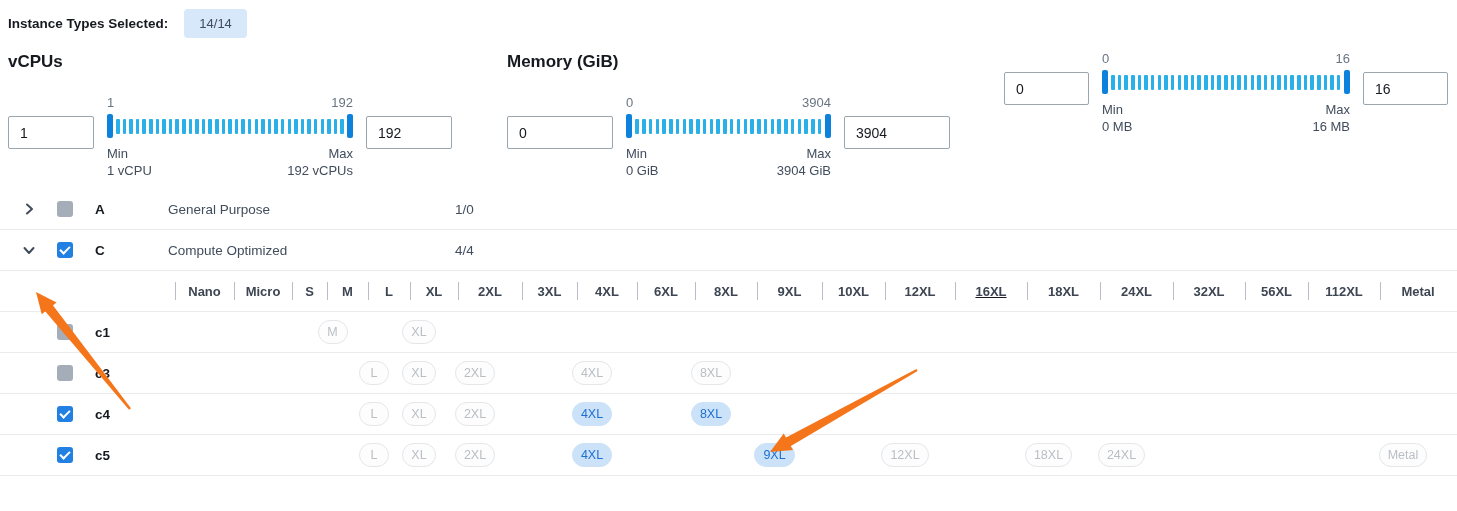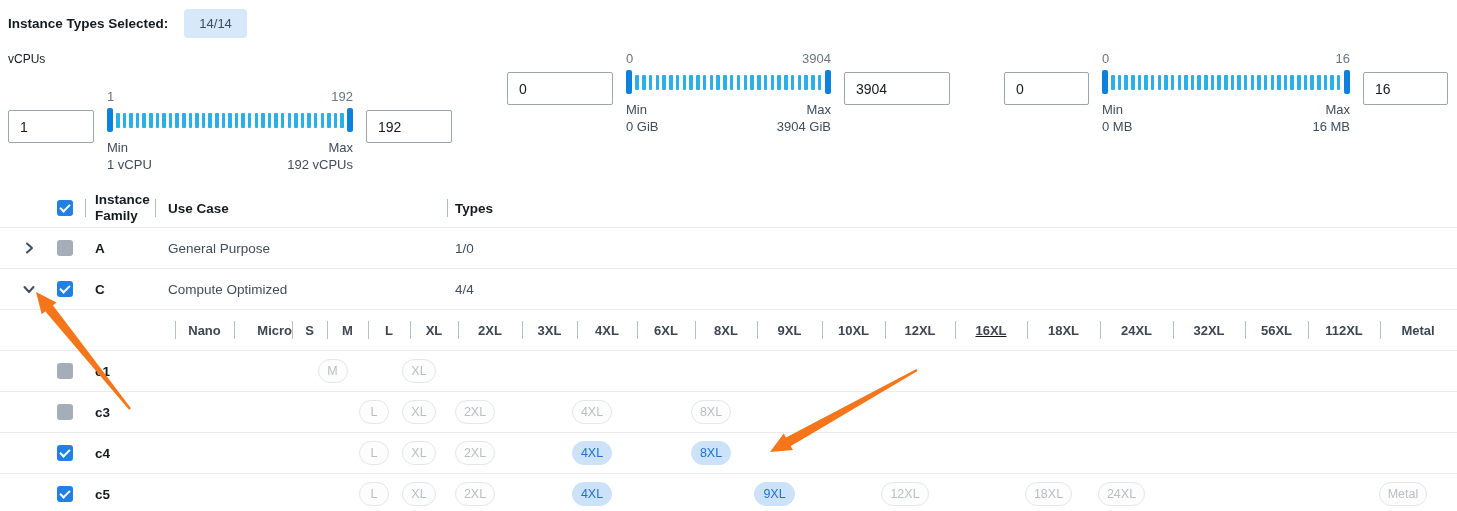--- a/index.html
+++ b/index.html
@@ -9,21 +9,21 @@
   
   .topbar{position:absolute;left:8px;top:8px;height:30px;display:flex;align-items:center;gap:16px;}
   .topbar-label{font-size:13.5px;font-weight:700;color:#16191f;}
   .count-badge{background:#d6e8fa;border-radius:4px;padding:7px 15px;font-size:13px;color:#414d5c;}
 
   
   .filter{position:absolute;top:52px;width:444px;}
   #filter-vcpus{left:8px;}
   #filter-memory{left:507px;width:443px;}
   #filter-gpu{left:1004px;}
-  .filter-title{font-size:12px;font-weight:400;margin:0 0 24px 0;color:#16191f;}
+  .filter-title{font-size:17px;font-weight:700;margin:0 0 24px 0;color:#16191f;}
   .filter-row{display:flex;align-items:flex-start;}
   .num-input{width:86px;height:33px;box-sizing:border-box;border:1px solid #9aa5ad;border-radius:2px;
     font-size:14px;padding:0 8px 0 11px;color:#16191f;font-family:inherit;margin-top:20px;background:#fff;}
   #filter-memory .num-input{width:106px;}
   #filter-gpu .num-input{width:85px;}
   .slider-block{flex:1;margin:0 13px;min-width:0;}
   .range-labels{display:flex;justify-content:space-between;font-size:13px;color:#697581;line-height:14px;margin-bottom:4px;}
   .slider-track{height:24px;display:flex;align-items:center;justify-content:space-between;cursor:pointer;}
   .tick{width:3.5px;height:15px;background:#29b0e8;border-radius:1px;}
   .handle{width:6px;height:24px;background:#0d82dd;border-radius:2px;}
@@ -132,20 +132,21 @@
             <div>Max</div>
             <div>192 vCPUs</div>
           </div>
         </div>
       </div>
       <input class="num-input" value="192" style="">
     </div>
   </section>
 
   <section class="filter" id="filter-memory">
+    <h3 class="filter-title">Memory (GiB)</h3>
     <div class="filter-row">
       <input class="num-input" value="0" style="">
       <div class="slider-block">
         <div class="range-labels">
           <span>0</span>
           <span>3904</span>
         </div>
         <div class="slider-track">
             <span class="handle"></span>
             <span class="tick"></span>
@@ -250,29 +251,20 @@
             <div>16 MB</div>
           </div>
         </div>
       </div>
       <input class="num-input" value="16" style="">
     </div>
   </section>
 
   <div class="itable">
 
-    <div class="trow thead">
-      <span class="cell-check checkbox checked"></span>
-      <span class="vsep" style="left:85px"></span>
-      <span class="cell-family">Instance Family</span>
-      <span class="vsep" style="left:155px"></span>
-      <span class="cell-usecase">Use Case</span>
-      <span class="vsep" style="left:447px"></span>
-      <span class="cell-types">Types</span>
-    </div>
 
     <div class="trow">
       <span class="cell-expander">
         <svg width="16" height="16" viewBox="0 0 16 16">
             <polyline class="chev" points="6,3.5 11,8 6,12.5"></polyline>
           </svg>
       </span>
       <span class="cell-check checkbox disabled"></span>
       <span class="cell-family">A</span>
       <span class="cell-usecase">General Purpose</span>
@@ -289,21 +281,21 @@
       <span class="cell-family">C</span>
       <span class="cell-usecase">Compute Optimized</span>
       <span class="cell-types">4/4</span>
     </div>
 
     <div class="trow size-head" id="size-head">
       <div class="sizes-row">
           <div class="size-cell" style="width: 59px; margin-left: 15px;">
             <span>Nano</span>
           </div>
-          <div class="size-cell" style="width: 58px; justify-content: flex-end;">
+          <div class="size-cell" style="width: 58px;">
             <span>Micro</span>
           </div>
           <div class="size-cell" style="width: 35px;">
             <span>S</span>
           </div>
           <div class="size-cell" style="width: 41px;">
             <span>M</span>
           </div>
           <div class="size-cell" style="width: 42px;">
             <span>L</span>

